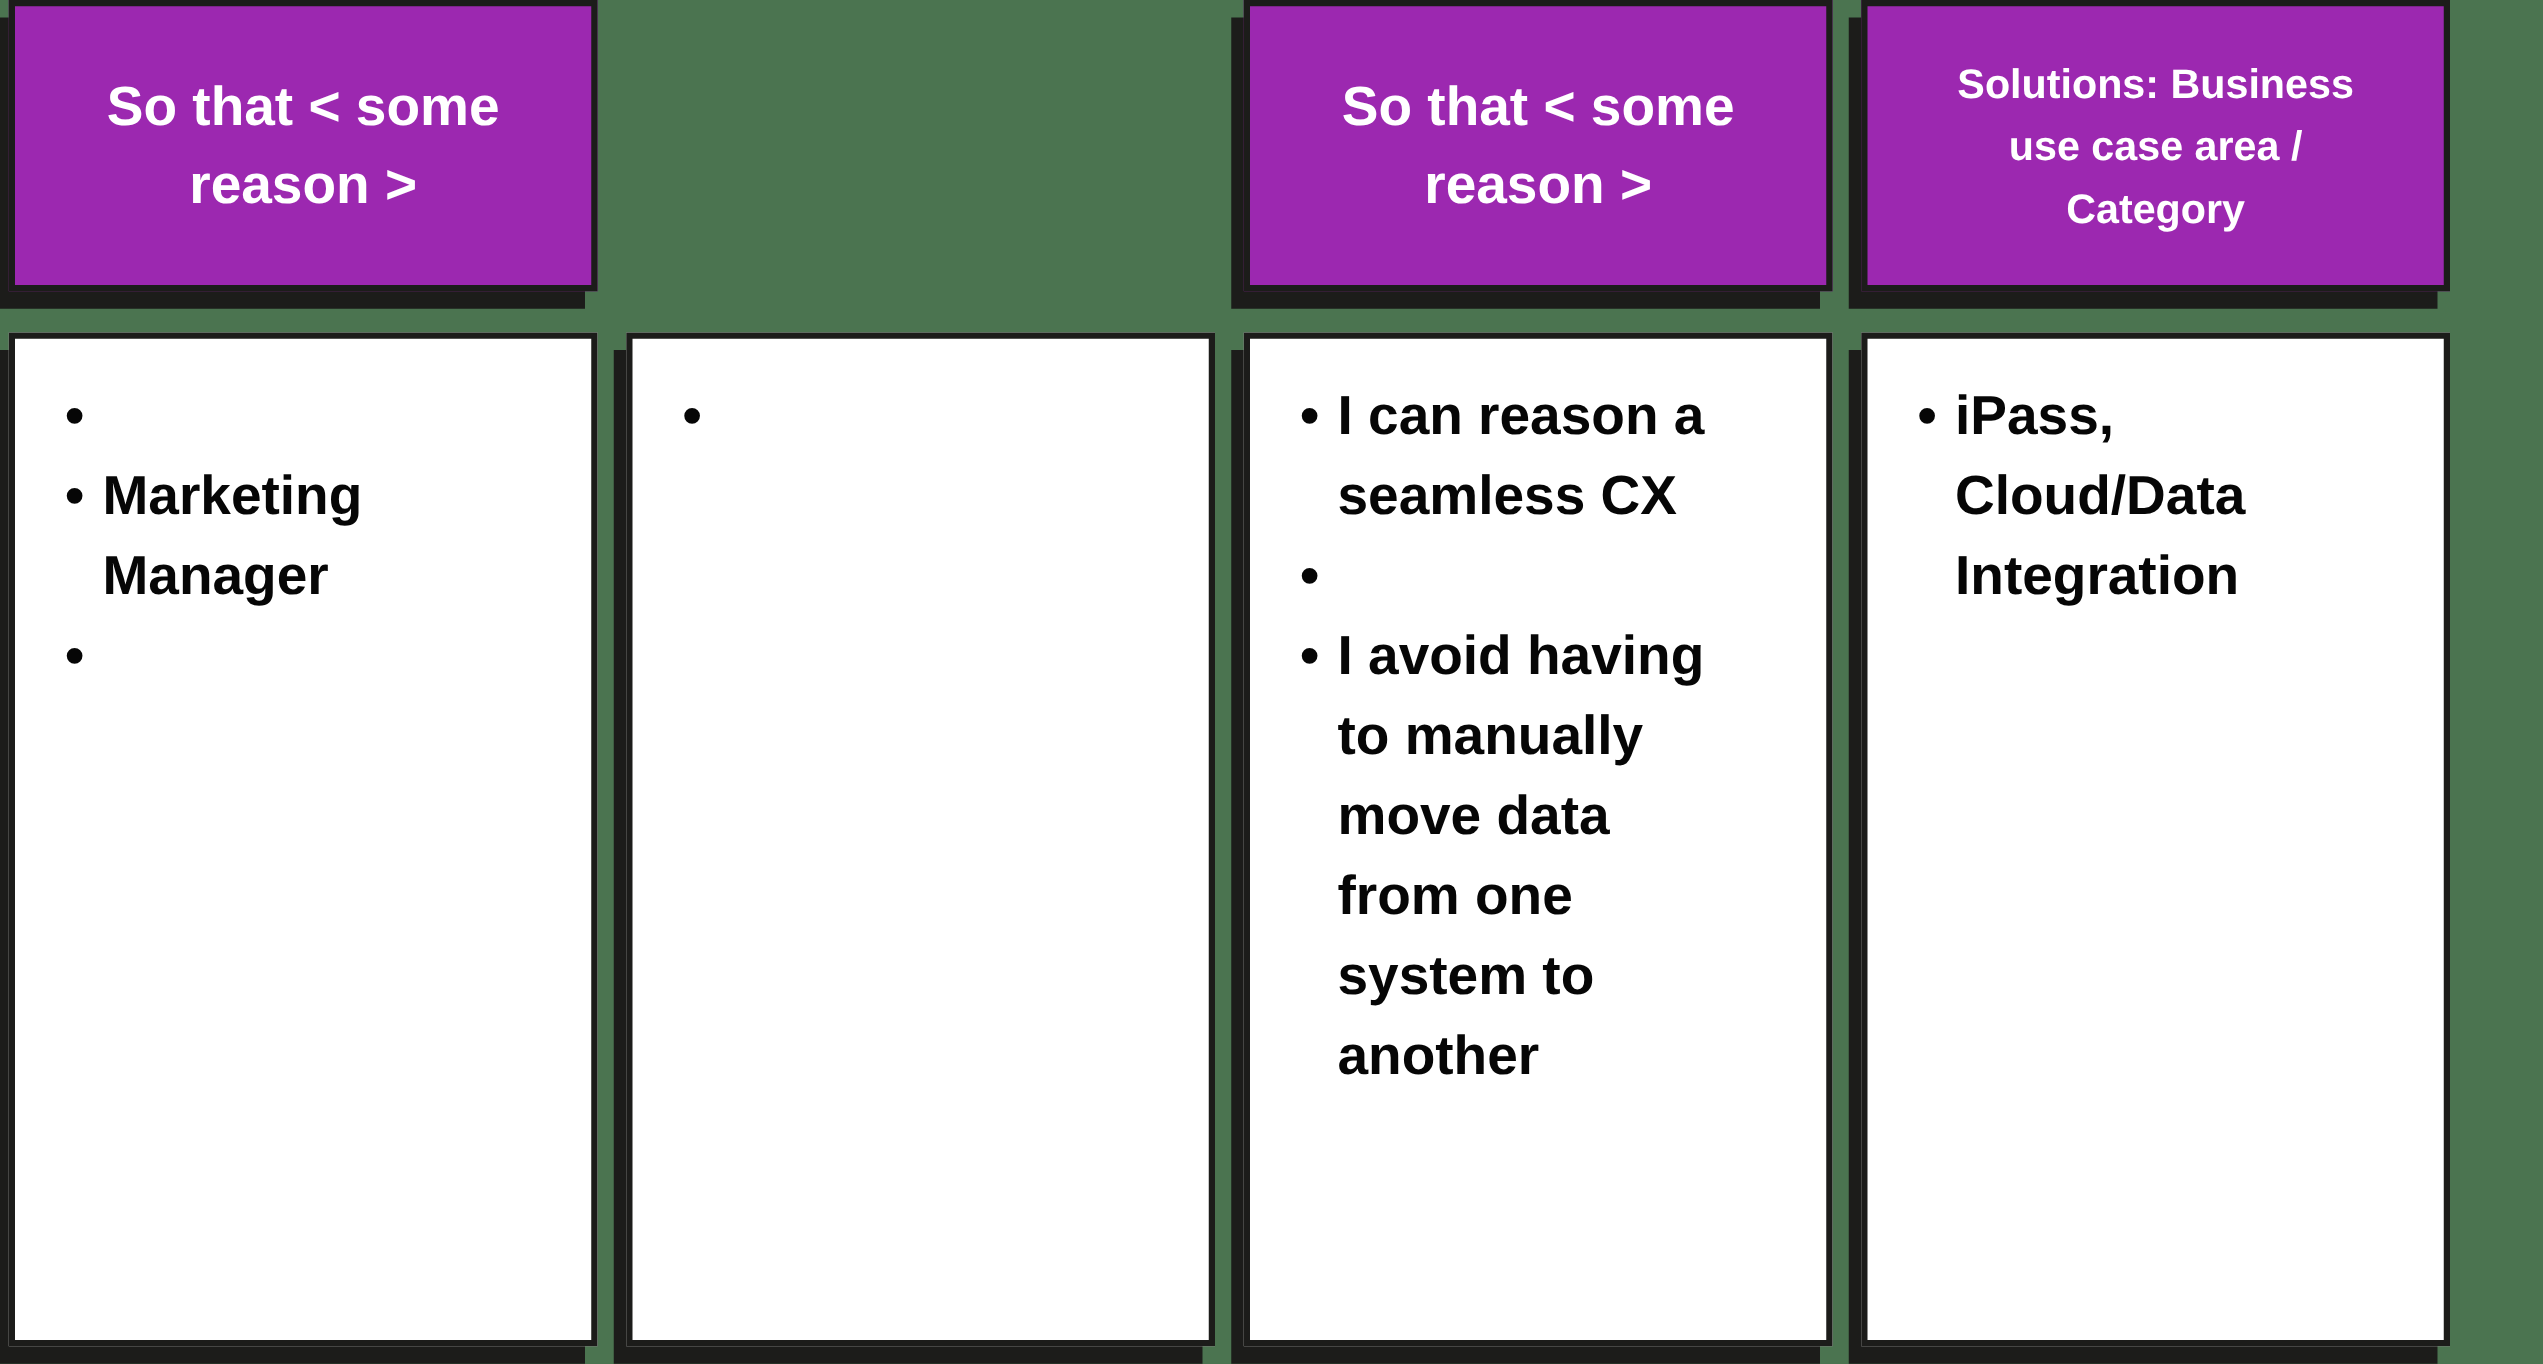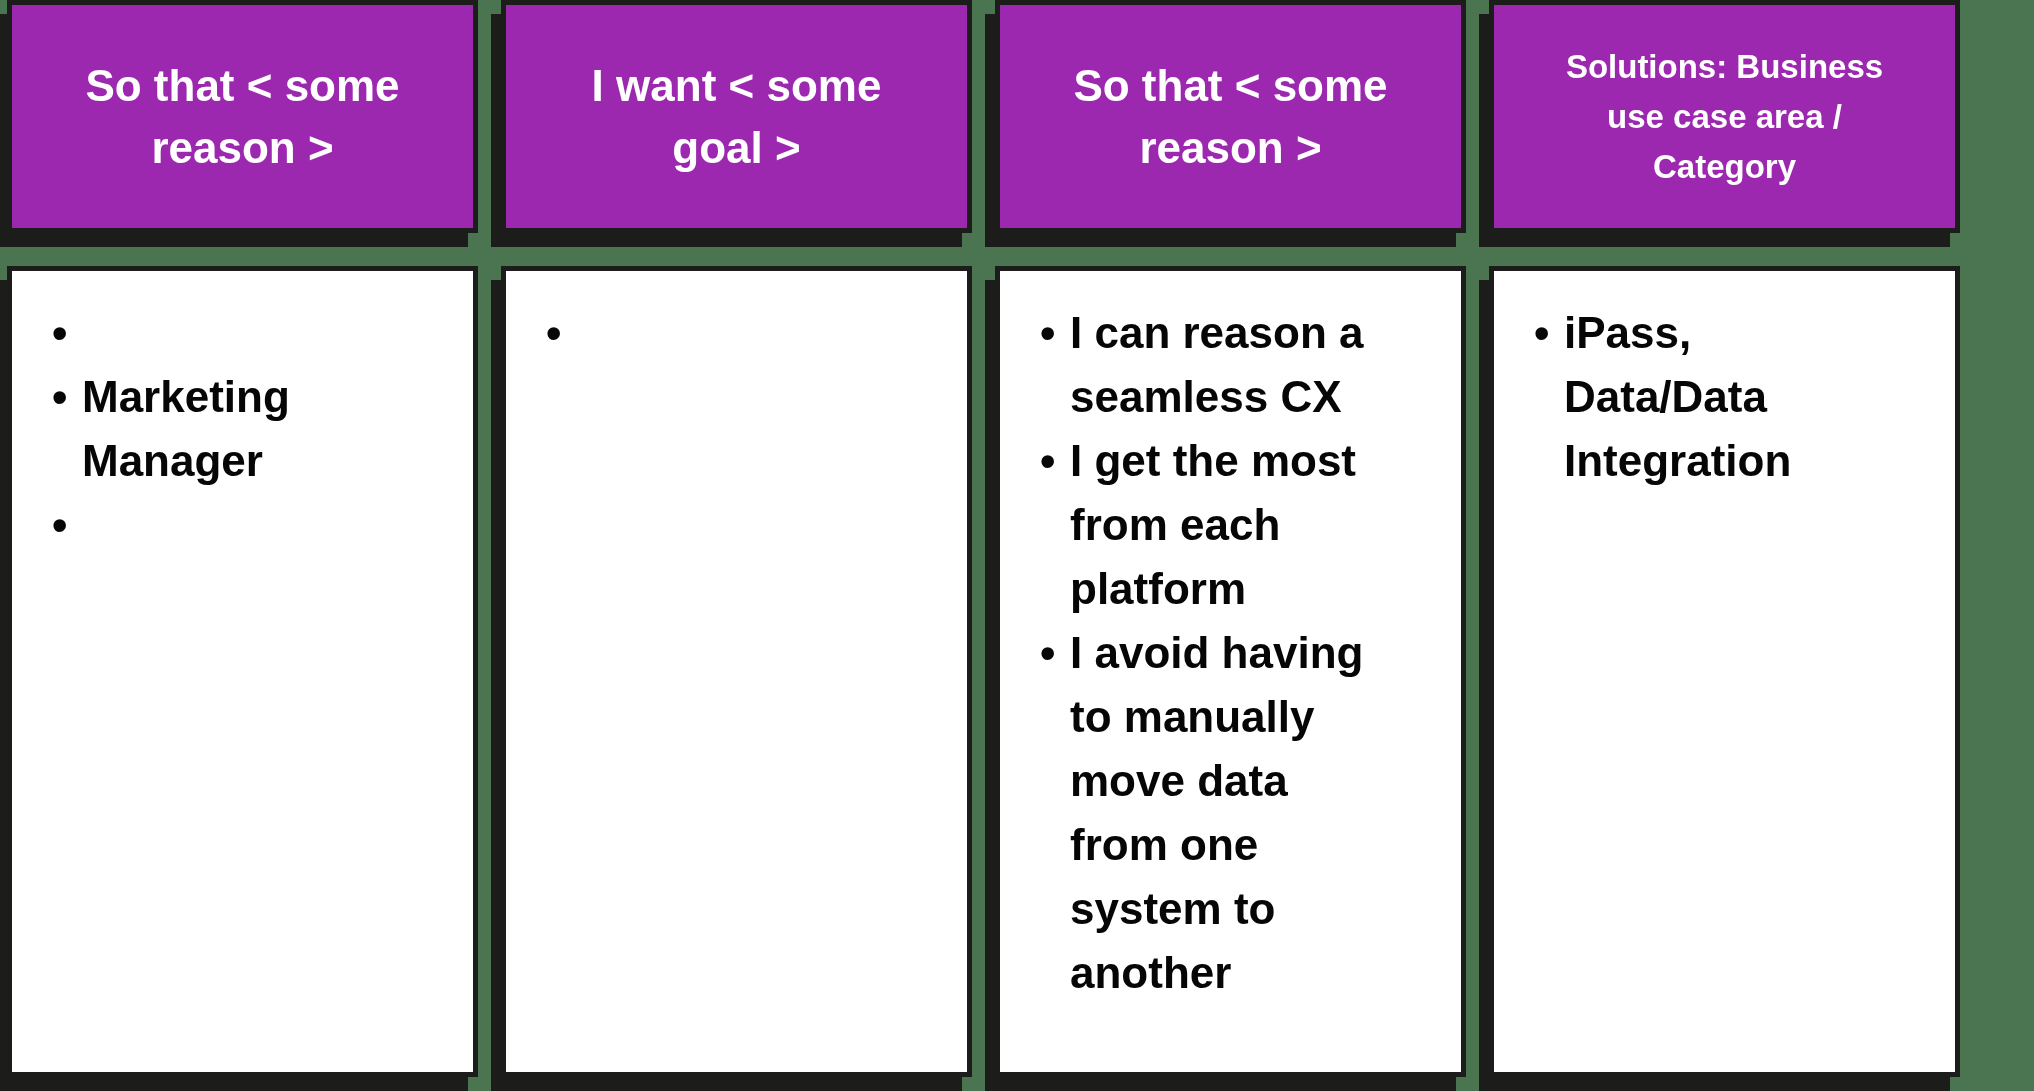--- a/index.html
+++ b/index.html
@@ -97,55 +97,51 @@
         <span class="dot">•</span>
         <span class="txt">Marketing Manager</span>
       </div>
       <div class="item">
         <span class="dot">•</span>
       </div>
     </div>
   </section>
 
   <section class="column">
-    <div class="header">
-      <span>I want &lt; some goal &gt;</span>
-    </div>
     <div class="card">
       <div class="item">
         <span class="dot">•</span>
       </div>
     </div>
   </section>
 
   <section class="column">
     <div class="header">
       <span>So that &lt; some reason &gt;</span>
     </div>
     <div class="card">
       <div class="item">
         <span class="dot">•</span>
         <span class="txt">I can reason a seamless CX</span>
       </div>
       <div class="item">
         <span class="dot">•</span>
-        <span class="txt">I get the most from each platform</span>
       </div>
       <div class="item">
         <span class="dot">•</span>
         <span class="txt">I avoid having to manually move data from one system to another</span>
       </div>
     </div>
   </section>
 
   <section class="column">
     <div class="header small">
       <span>Solutions: Business use case area / Category</span>
     </div>
     <div class="card">
       <div class="item">
         <span class="dot">•</span>
-        <span class="txt">iPass, Data/Data Integration</span>
+        <span class="txt">iPass, Cloud/Data Integration</span>
       </div>
     </div>
   </section>
 
 </div>
 
 </body></html>

